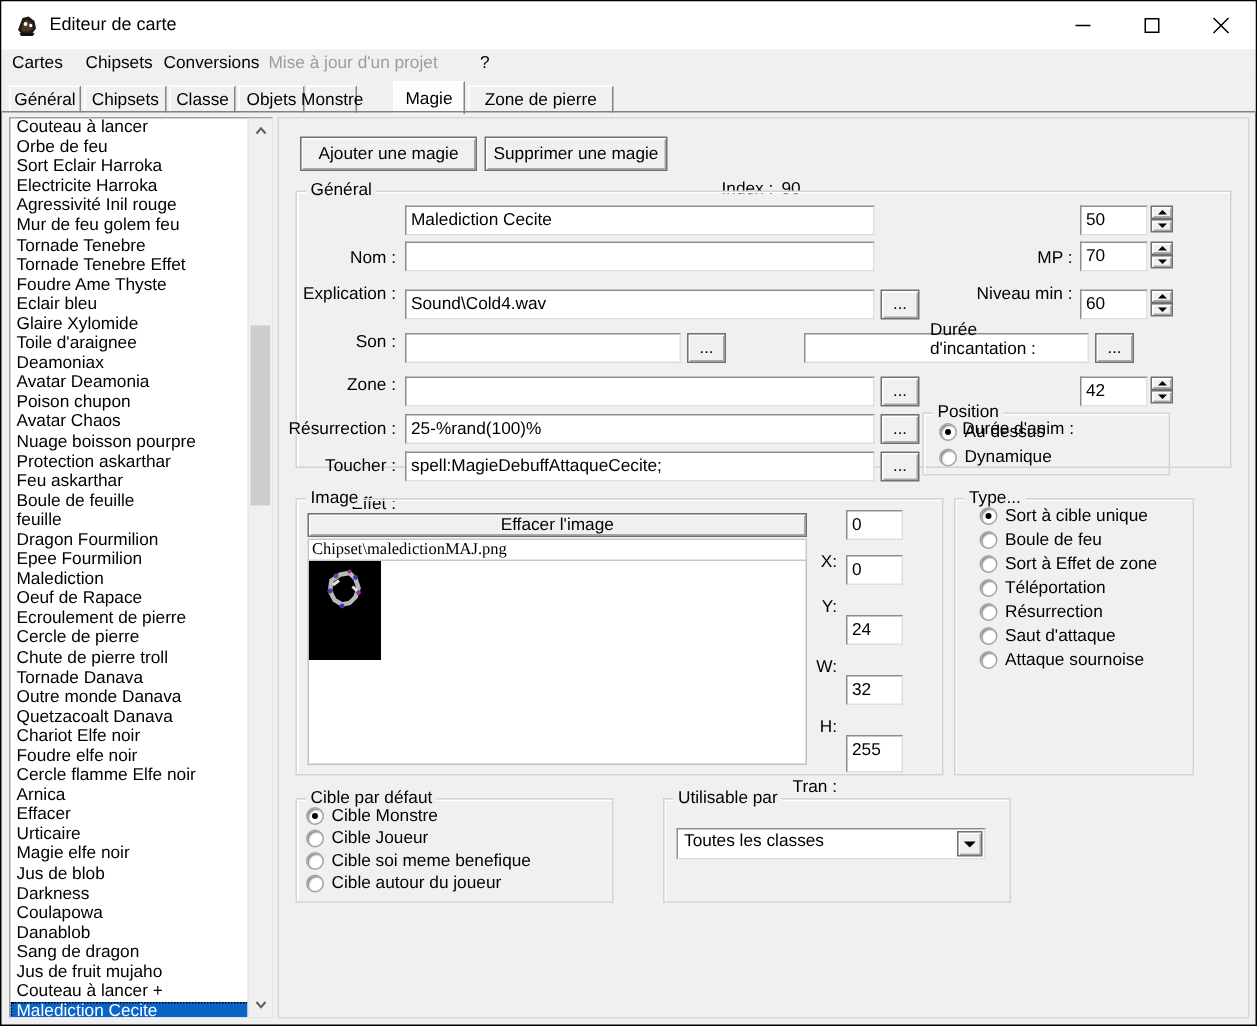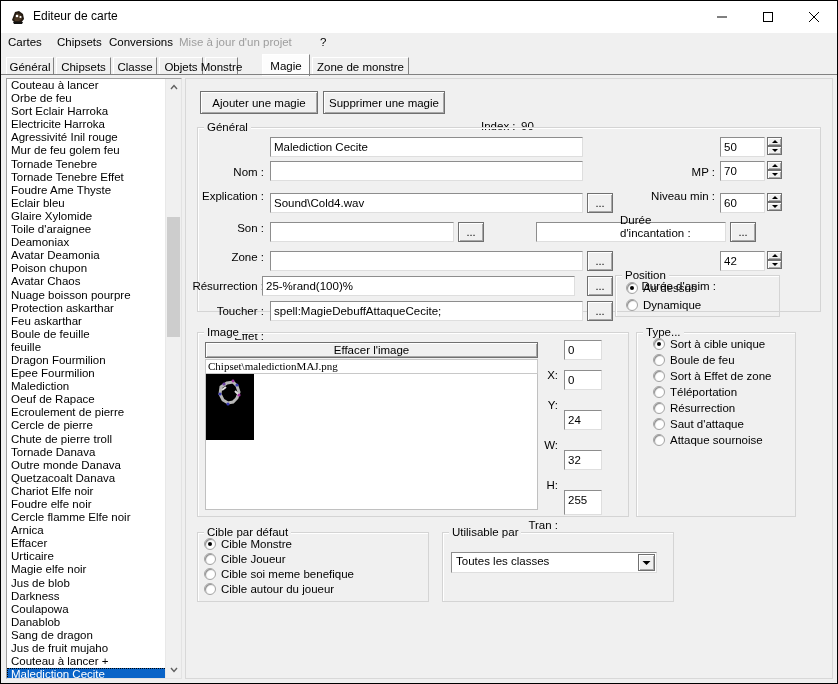--- a/index.html
+++ b/index.html
@@ -164,21 +164,21 @@
     <div class="menu-item" style="left:319px;">?</div>
   </div>
 
   <div class="tabstrip">
     <div class="tab" style="left:5px;width:48px;">Général</div>
     <div class="tab" style="left:55px;width:55px;">Chipsets</div>
     <div class="tab" style="left:112px;width:44px;">Classe</div>
     <div class="tab" style="left:158px;width:44px;">Objets</div>
     <div class="tab" style="left:204px;width:33px;">Monstre</div>
     <div class="tab active" style="left:261px;width:48px;">Magie</div>
-    <div class="tab" style="left:311px;width:97px;">Zone de monstre</div>
+    <div class="tab" style="left:311px;width:97px;">Zone de pierre</div>
   </div>
   <div class="tabline"></div>
 
   <div class="listbox">
     <div class="list-inner" id="spell-list">
         <div class="list-item">Couteau à lancer</div>
         <div class="list-item">Orbe de feu</div>
         <div class="list-item">Sort Eclair Harroka</div>
         <div class="list-item">Electricite Harroka</div>
         <div class="list-item">Agressivité Inil rouge</div>
@@ -265,21 +265,21 @@
     <div class="btn dots" style="left:272px;top:143px;width:26px;height:20px;">...</div>
     <div class="lbl" style="left:307px;top:148px;">Durée :</div>
     <div class="tfield" style="left:350px;top:143px;width:190px;height:20px;"></div>
     <div class="btn dots" style="left:544px;top:143px;width:26px;height:20px;">...</div>
 
     <div class="lbl r" style="left:0px;top:177px;width:78px;">Résurrection :</div>
     <div class="tfield" style="left:84px;top:172px;width:313px;height:20px;"></div>
     <div class="btn dots" style="left:401px;top:172px;width:26px;height:20px;">...</div>
 
     <div class="lbl r" style="left:8px;top:202px;width:70px;">Toucher :</div>
-    <div class="tfield" style="left:76px;top:197px;width:313px;height:20px;">25-%rand(100)%</div>
+    <div class="tfield" style="left:84px;top:197px;width:313px;height:20px;">25-%rand(100)%</div>
     <div class="btn dots" style="left:401px;top:197px;width:26px;height:20px;">...</div>
 
     <div class="lbl r" style="left:18px;top:227px;width:60px;">Effet :</div>
     <div class="tfield" style="left:84px;top:222px;width:313px;height:20px;">spell:MagieDebuffAttaqueCecite;</div>
     <div class="btn dots" style="left:401px;top:222px;width:26px;height:20px;">...</div>
 
     <div class="lbl r" style="left:460px;top:63px;width:69px;">MP :</div>
     <div class="tfield" style="left:534px;top:58px;width:45px;height:20px;">50</div>
     <div class="spin" style="left:581px;top:58px;height:19px;">
       <div class="spin-b spin-up">
@@ -399,21 +399,21 @@
       </div>
     <div class="radio" style="left:467px;top:339px;">
       <span class="ro"></span>
       <span>Saut d'attaque</span>
       </div>
     <div class="radio" style="left:467px;top:355px;">
       <span class="ro"></span>
       <span>Attaque sournoise</span>
       </div>
 
-    <div class="group" style="left:11px;top:453px;width:232px;height:70px;">
+    <div class="group" style="left:11px;top:453px;width:212px;height:70px;">
       <div class="group-title">Cible par défaut</div>
     </div>
     <div class="radio on" style="left:18px;top:459px;">
       <span class="ro">
           <i></i>
         </span>
       <span>Cible Monstre</span>
       </div>
     <div class="radio" style="left:18px;top:474px;">
       <span class="ro"></span>

